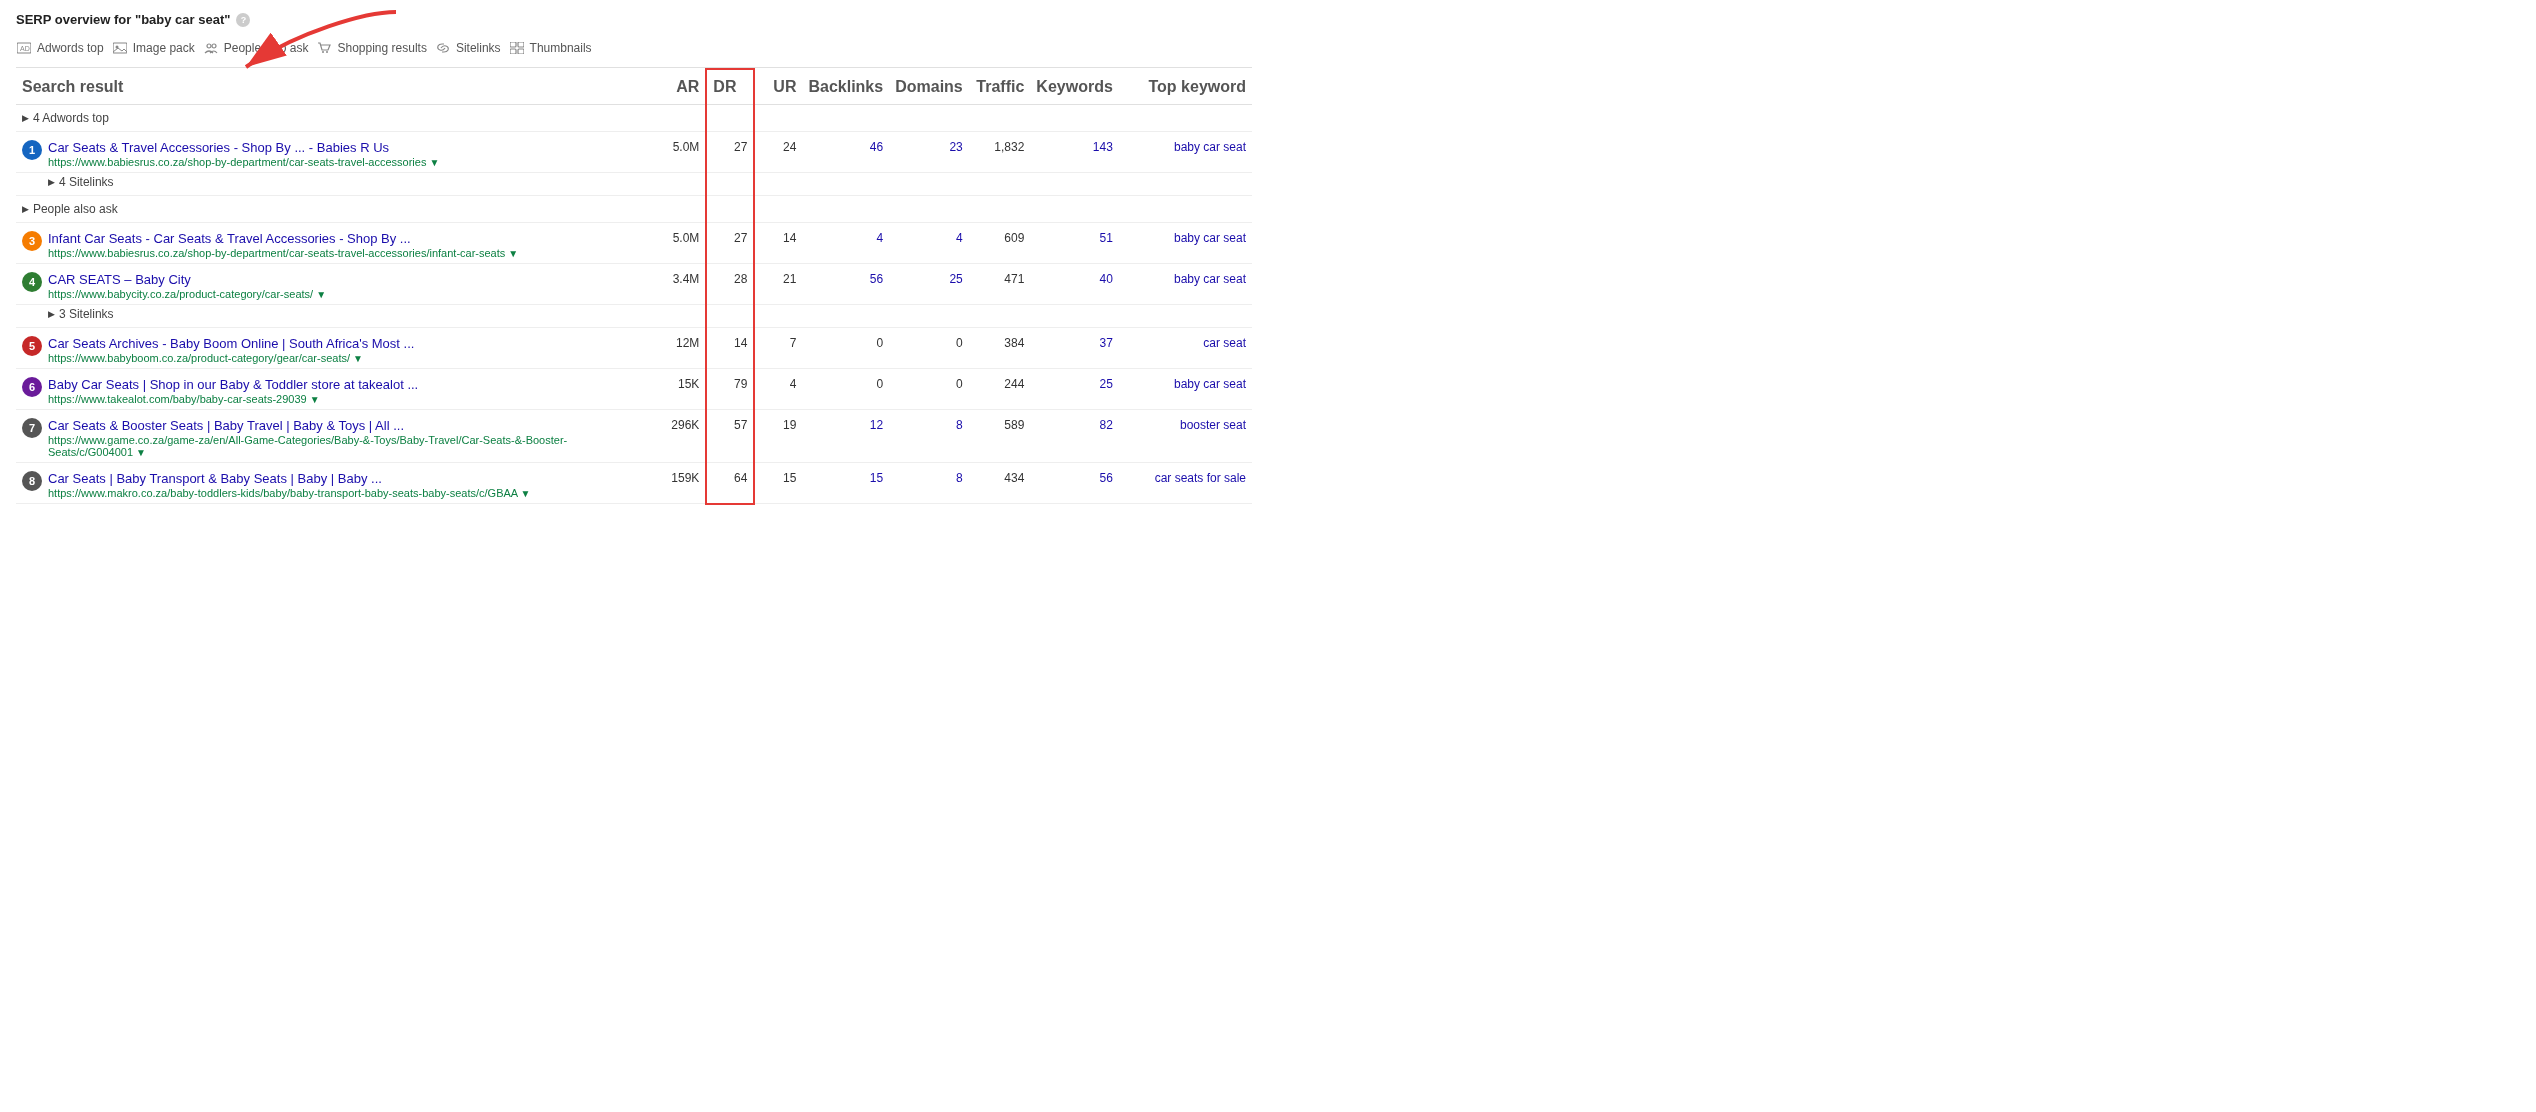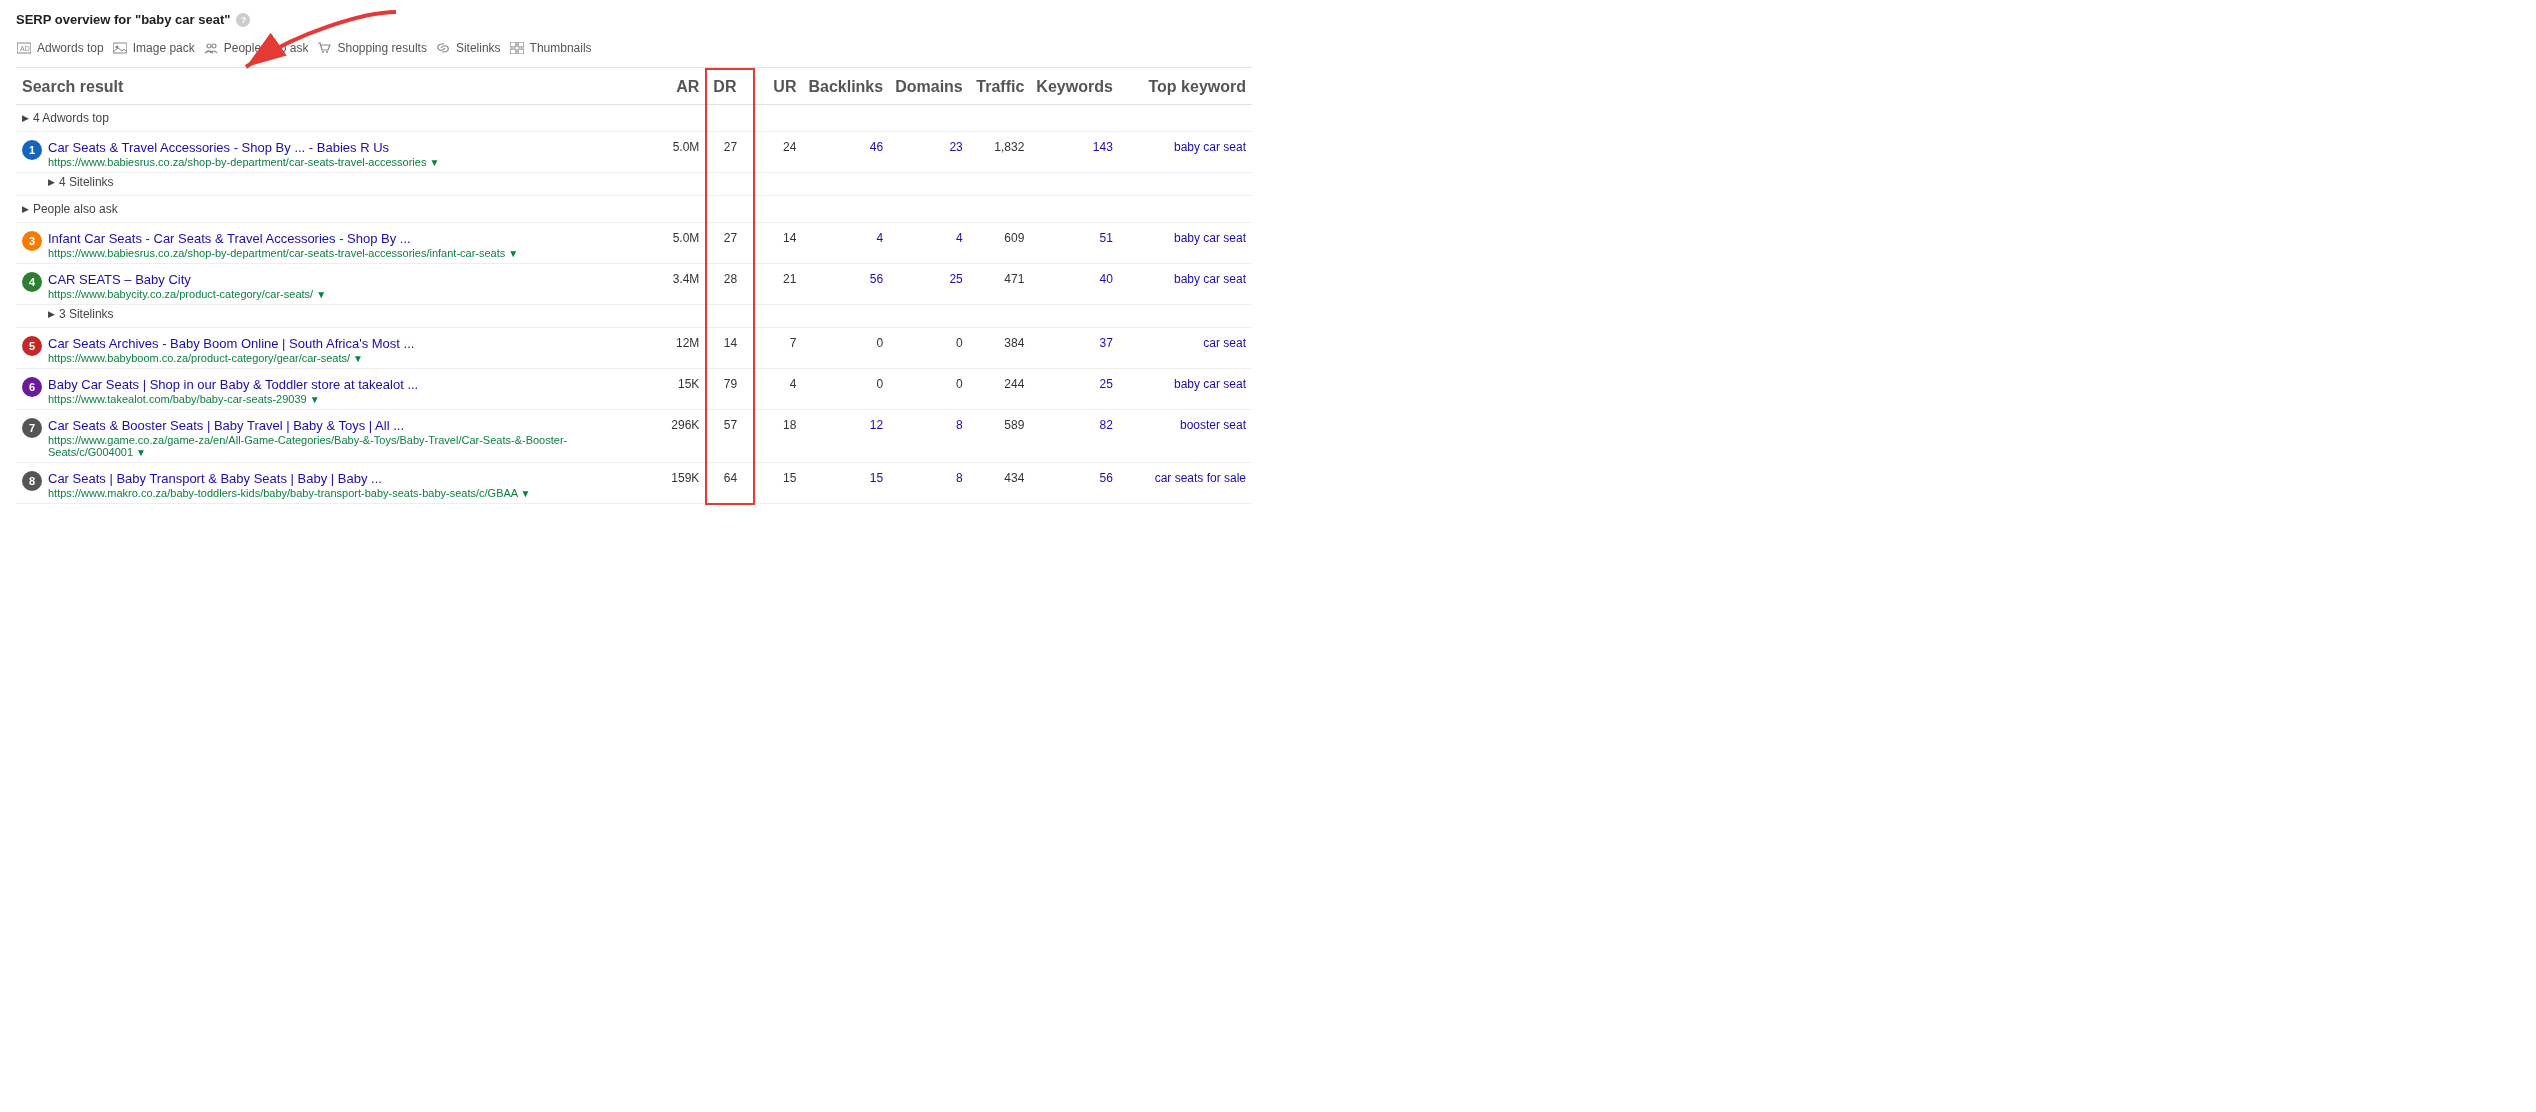--- a/index.html
+++ b/index.html
@@ -89,21 +89,21 @@
     .col-ar { width: 5%; text-align: right; }
     .col-dr { width: 4%; text-align: center; }
     .col-ur { width: 4%; text-align: right; }
     .col-backlinks { width: 6%; text-align: right; }
     .col-domains { width: 5%; text-align: right; }
     .col-traffic { width: 5%; text-align: right; }
     .col-keywords { width: 5%; text-align: right; }
     .col-topkw { width: 11%; text-align: right; }
 
     .dr-cell {
-      text-align: center;
+      text-align: right;
       border-left: 2.5px solid #e53935;
       border-right: 2.5px solid #e53935;
       margin-left: 44px;
     }
     .dr-header {
       text-align: center;
       border-left: 2.5px solid #e53935;
       border-right: 2.5px solid #e53935;
       border-top: 2.5px solid #e53935;
     }
@@ -437,21 +437,21 @@
         <div style="display:flex; align-items:flex-start;">
           <span class="rank-badge rank-7">7</span>
           <div>
             <div class="result-title">Car Seats &amp; Booster Seats | Baby Travel | Baby &amp; Toys | All ...</div>
             <div class="result-url">https://www.game.co.za/game-za/en/All-Game-Categories/Baby-&amp;-Toys/Baby-Travel/Car-Seats-&amp;-Booster-Seats/c/G004001 <span class="drop-arrow">▼</span></div>
           </div>
         </div>
       </td>
       <td class="num">296K</td>
       <td class="dr-cell" style="">57</td>
-      <td class="num">18</td>
+      <td class="num">19</td>
       <td class="num link-num" style="color: rgb(26, 13, 171);">12</td>
       <td class="num link-num" style="color: rgb(26, 13, 171);">8</td>
       <td class="num">589</td>
       <td class="num link-num" style="color: rgb(26, 13, 171);">82</td>
       <td class="num"><span class="top-kw">booster seat</span></td>
     </tr>
         <tr class="result-row">
       <td>
         <div style="display:flex; align-items:flex-start;">
           <span class="rank-badge rank-8">8</span>

